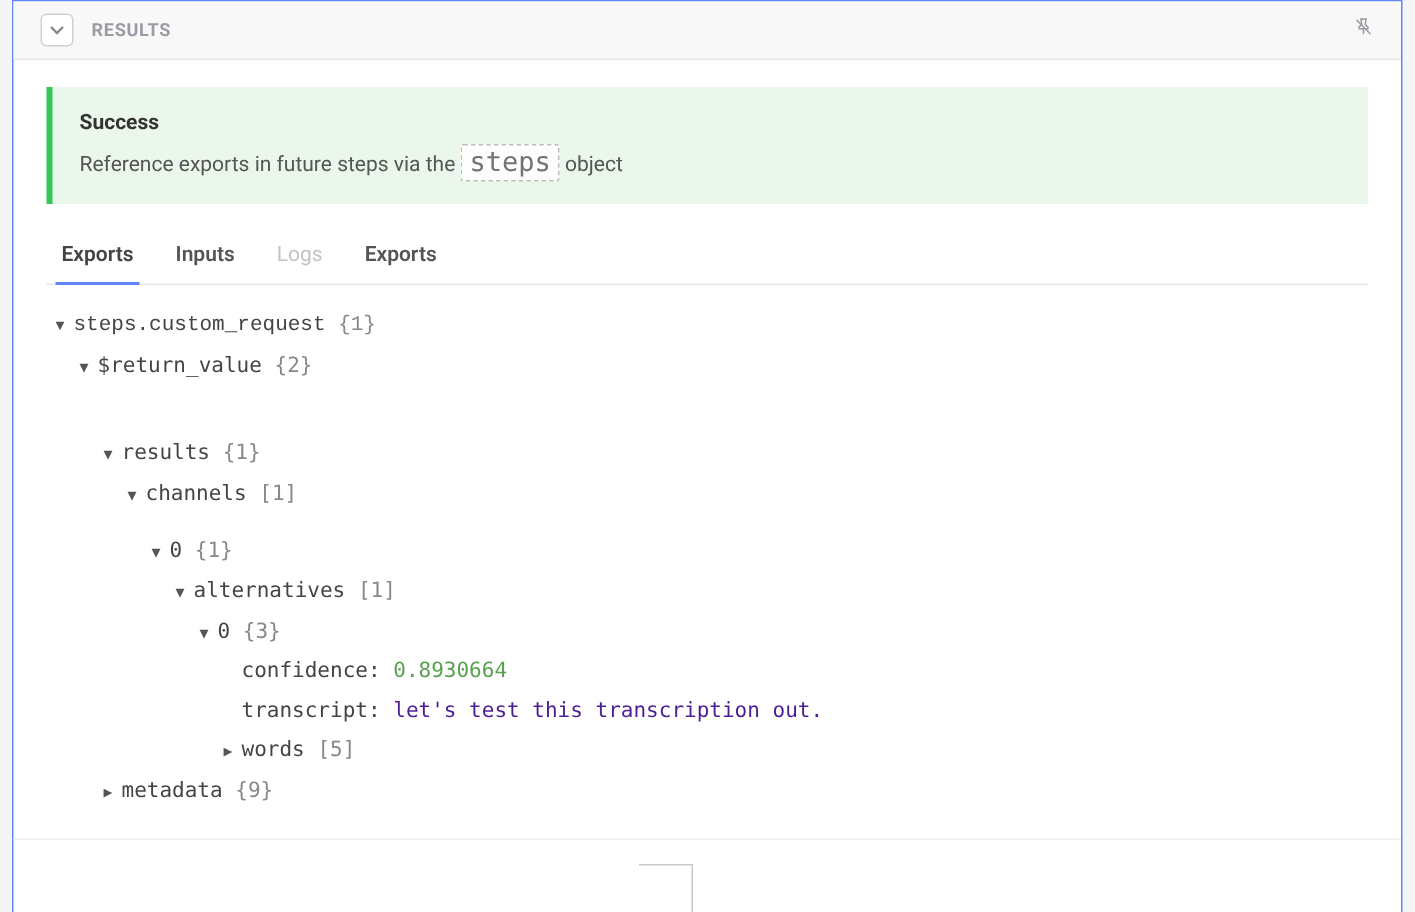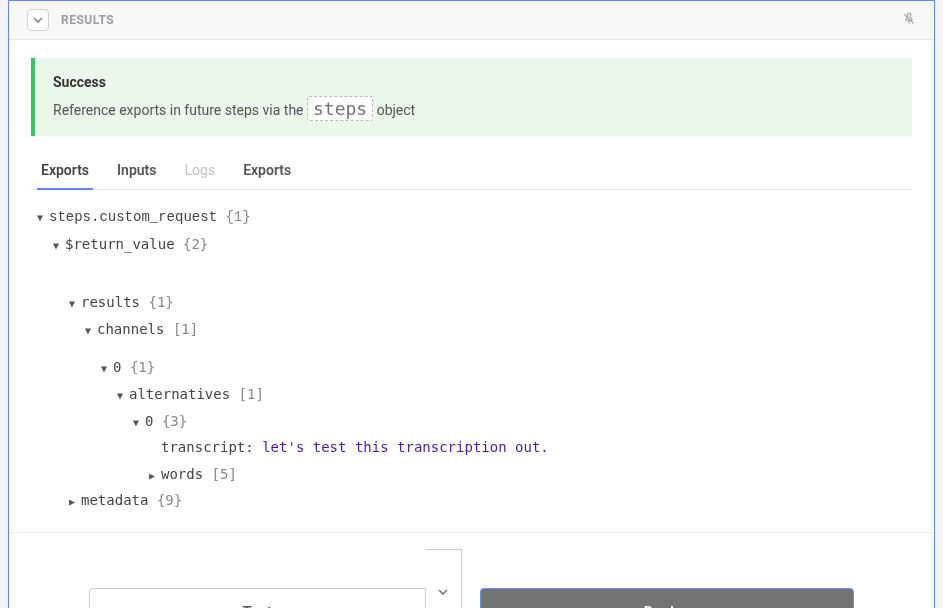--- a/index.html
+++ b/index.html
@@ -209,20 +209,21 @@
       </div>
 
     <div class="tree" id="tree-container">
         <div class="row" style="padding-left: 0px; font-family: Liberation Mono, monospace;"><span class="caret" style="font-size: 10px;">▼</span><span class="key-label">steps.custom_request</span> <span class="suffix">{1}</span></div>
         <div class="row" style="padding-left: 16px;"><span class="caret" style="font-size: 10px;">▼</span><span class="key-label">$return_value</span> <span class="suffix">{2}</span></div>
         <div class="row" style="padding-left: 32px; margin-top: 32px;"><span class="caret" style="font-size: 10px;">▼</span><span class="key-label">results</span> <span class="suffix">{1}</span></div>
         <div class="row" style="padding-left: 48px;"><span class="caret" style="font-size: 10px;">▼</span><span class="key-label">channels</span> <span class="suffix">[1]</span></div>
         <div class="row" style="padding-left: 64px; margin-top: 12px;"><span class="caret" style="font-size: 10px;">▼</span><span class="key-label">0</span> <span class="suffix">{1}</span></div>
         <div class="row" style="padding-left: 80px;"><span class="caret" style="font-size: 10px;">▼</span><span class="key-label">alternatives</span> <span class="suffix">[1]</span></div>
         <div class="row" style="padding-left: 96px;"><span class="caret" style="font-size: 10px;">▼</span><span class="key-label">0</span> <span class="suffix">{3}</span></div>
+        <div class="row" style="padding-left: 112px;"><span class="caret" style="font-size: 10px;"></span><span class="kv-key">confidence</span> <span class="val-num">0.8930664</span></div>
         <div class="row" style="padding-left: 112px;"><span class="caret" style="font-size: 10px;"></span><span class="kv-key">transcript</span> <span class="val-str">let's test this transcription out.</span></div>
         <div class="row" style="padding-left: 112px;"><span class="caret" style="font-size: 10px;">▶</span><span class="key-label">words</span> <span class="suffix">[5]</span></div>
         <div class="row" style="padding-left: 32px;"><span class="caret" style="font-size: 10px;">▶</span><span class="key-label">metadata</span> <span class="suffix">{9}</span></div>
       </div>
   </div>
 
   <div class="action-bar">
     <div class="btn-group">
       <div class="btn btn-test">Test</div>
       <div class="btn-test-drop">

